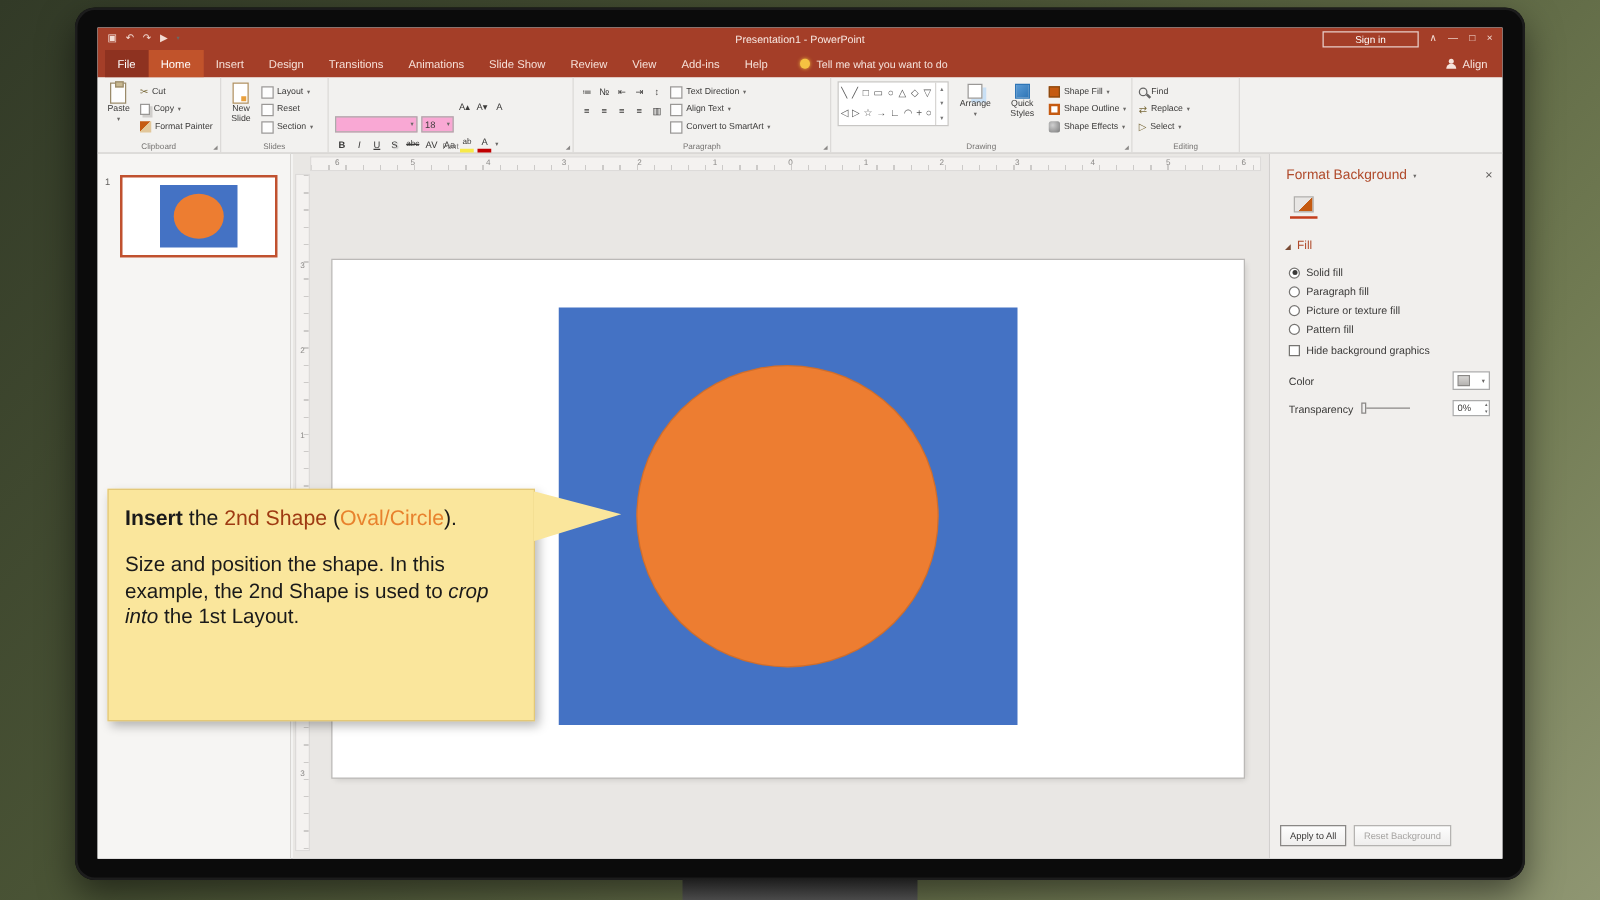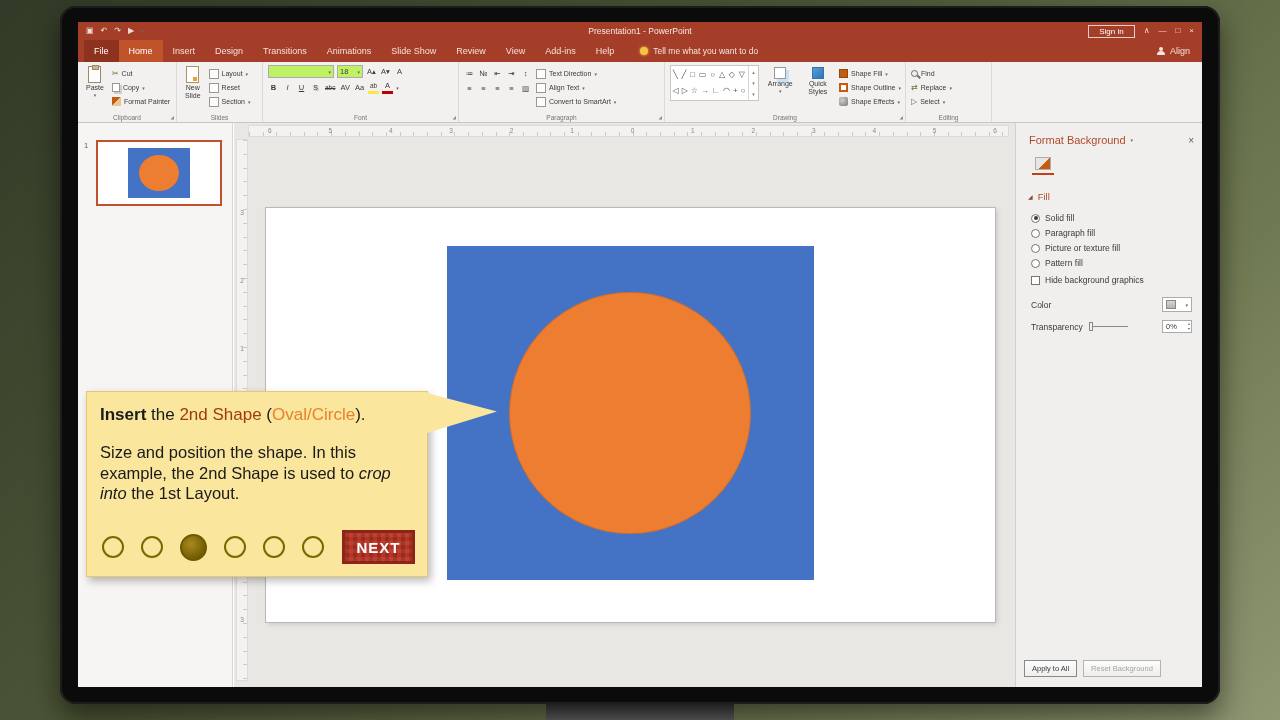--- a/index.html
+++ b/index.html
@@ -17,21 +17,21 @@
     background:linear-gradient(180deg,#1d1d1d,#4a4a4a); }
   .screen { position:absolute; left:18px; top:16px; width:1124px; height:665px; background:#fff; overflow:hidden; }
 
   
   .titlebar { position:absolute; left:0; top:0; right:0; height:18px; background:#A43E28;
     display:flex; align-items:center; padding:0 8px; color:#F3DCD4; }
   .qat { display:flex; gap:7px; align-items:center; z-index:2; }
   .ticon { font-size:8px; line-height:1; color:#F3DCD4; cursor:default; }
   .tb-title { position:absolute; left:0; right:0; text-align:center; font-size:8.5px; color:#F8E8E2; }
   .tb-right { margin-left:auto; display:flex; gap:9px; align-items:center; z-index:2; }
-  .signin { border:1px solid rgba(255,255,255,.75); padding:1px 10px; font-size:8px; color:#fff; }
+  .signin { border:1px solid rgba(255,255,255,.75); padding:1px 25px; font-size:8px; color:#fff; }
 
   
   .tabrow { position:absolute; left:0; top:18px; right:0; height:22px; background:#A43E28;
     display:flex; align-items:stretch; padding-left:6px; }
   .tab { padding:0 10px; font-size:9px; color:#F6E0D8; display:flex; align-items:center; }
   .tab.file { background:#8E3220; color:#fff; }
   .tab.active { background:#C1532B; color:#fff; }
   .tellme { display:flex; align-items:center; gap:5px; margin-left:16px; font-size:8.5px; color:#F6E3DC;justify-content:space-between; }
   .bulb { width:8px; height:8px; border-radius:50%; background:#F5C242; box-shadow:0 0 3px #F5C242; }
   .share { margin-left:auto; margin-right:12px; display:flex; align-items:center; gap:4px; font-size:9px; color:#F6E3DC; }
@@ -53,22 +53,22 @@
   .srow { display:flex; align-items:center; gap:3px; font-size:7px; height:13px; color:#3B3A39; white-space:nowrap; }
   .caret { font-size:5px; color:#6a6866; }
   .si { font-size:8px; color:#7A6A3A; flex:none; }
   .ph-icon { width:10px; height:10px; border:1px solid #9A9896; background:#FDFDFD; flex:none; }
   .i-clipboard { width:13px; height:17px; background:#FDFDFD; border:1px solid #9A8A6A; position:relative; }
   .i-clipboard::before { content:""; position:absolute; left:3px; top:-2px; width:5px; height:3px; background:#C8B890; border:1px solid #9A8A6A; }
   .i-copy { width:8px; height:9px; border:1px solid #9A9896; background:#fff; box-shadow:2px 2px 0 #D0CECB; }
   .i-brush { width:9px; height:9px; background:linear-gradient(135deg,#C55A11 45%,#E2C79A 45%); }
   .i-newslide { width:13px; height:17px; background:#fff; border:1px solid #B09060; position:relative; }
   .i-newslide::after { content:""; position:absolute; right:1px; bottom:1px; width:4px; height:4px; background:#E9A03C; }
-  .combo { display:flex; align-items:center; background:#bef264; border:1px solid #ACACAA; height:13px;
-    font-size:7.5px; color:#3B3A39; padding:0 2px; gap:2px; }
+  .combo { display:flex; align-items:center; background:#f9a8d4; border:1px solid #ACACAA; height:13px;
+    font-size:7.5px; color:#3B3A39; padding:0 2px; gap:2px;margin-top:28px; }
   .combo .cv { flex:1; min-width:4px; }
   .frow { display:flex; align-items:center; gap:3px; }
   .gbtn { min-width:11px; height:13px; display:flex; align-items:center; justify-content:center;
     font-size:7.5px; color:#3B3A39; padding:0 1px; }
   .gB{font-weight:bold}.gI{font-style:italic}.gU{text-decoration:underline}
   .gS{text-shadow:1px 1px 1px #AAA}.gStrike{text-decoration:line-through;font-size:6.5px}
   .gColor{border-bottom:3px solid #C00000;line-height:1}
   .gHi{border-bottom:3px solid #F7E948;line-height:1;font-size:6.5px}
   .pleft { display:flex; flex-direction:column; gap:2px; padding-top:2px; }
   .gallery { width:90px; height:36px; background:#fff; border:1px solid #C8C6C4; position:relative; padding-right:11px; }
@@ -515,31 +515,18 @@
       </div>
     </div>
 
     <div class="callout">
       <div class="c-title">
         <span class="b">Insert</span><span> the </span><span class="red">2nd Shape</span><span> (</span><span class="orange">Oval/Circle</span><span>).</span>
       </div>
       <div class="c-body">
         <span>Size and position the shape. In this example, the 2nd Shape is used to </span><span class="it">crop into</span><span> the 1st Layout.</span>
       </div>
-      <div class="c-footer">
-        <div class="dots">
-          <div class="dot"></div>
-          <div class="dot"></div>
-          <div class="dot active"></div>
-          <div class="dot"></div>
-          <div class="dot"></div>
-          <div class="dot"></div>
-        </div>
-        <div class="next">
-          <span class="next-label">NEXT</span>
-        </div>
-      </div>
     </div>
     <div class="callout-tail"></div>
 
   </div>
 </div>
 <div class="stand"></div>
 
 </body></html>

